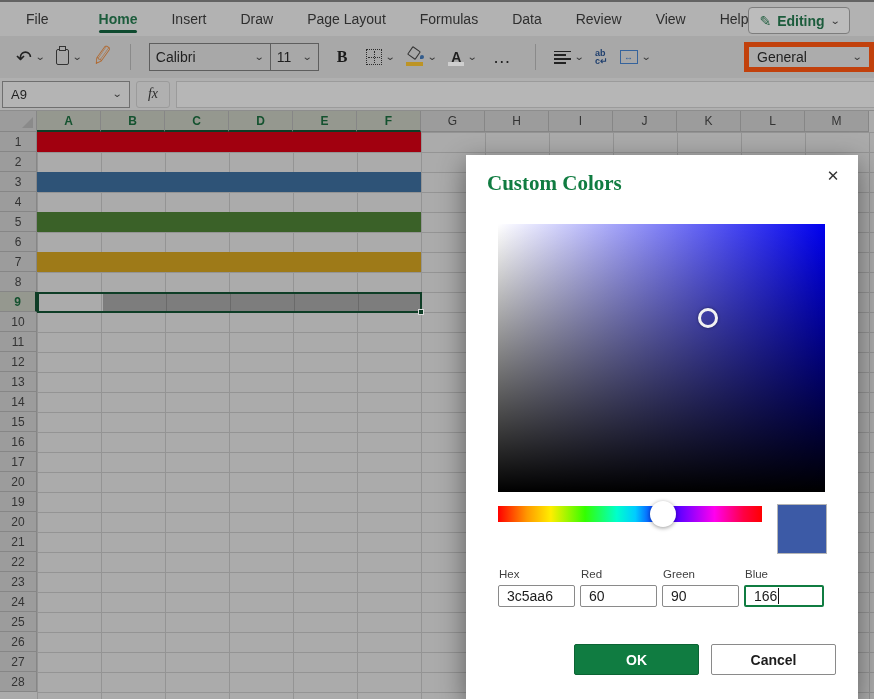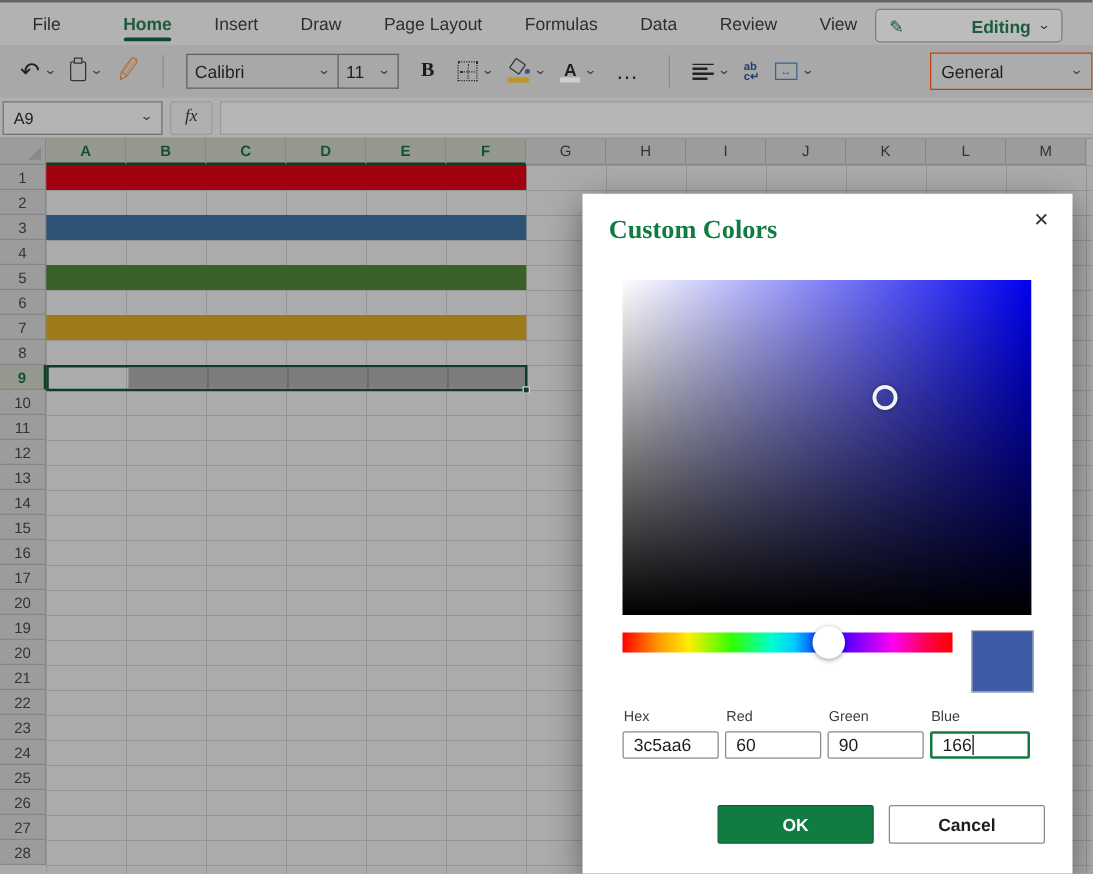--- a/index.html
+++ b/index.html
@@ -9,21 +9,21 @@
 
   
   .menubar { position:absolute; left:0; top:0; width:874px; height:36px; background:#b2b2b2;
              border-top:2px solid #636363; display:flex; align-items:center; gap:34px; padding-left:26px; }
   .menu-item { font-size:14px; color:#2e2e2e; position:relative; height:34px; display:flex; align-items:center; cursor:default; white-space:nowrap; }
   .menu-item.active { color:#1c5c3c; font-weight:700;margin-left:16px; }
   .menu-item.active::after { content:""; position:absolute; left:0; right:0; bottom:3px; height:3px; background:#0e4a2f; border-radius:2px; }
   .editing-btn { position:absolute; right:24px; top:5px; height:27px; padding:0 10px; background:#bcbcbc;
                  border:1px solid #7d7d7d; border-radius:4px; display:flex; align-items:center; gap:6px; }
   .editing-btn .pencil { color:#1c5c3c; font-size:14px; }
-  .editing-btn .lbl { color:#1c5c3c; font-weight:700; font-size:14px;margin-left:48px; }
+  .editing-btn .lbl { color:#1c5c3c; font-weight:700; font-size:14px; }
   .chev { font-size:10px; color:#3a3a3a; line-height:1; transform:scaleX(1.3); }
 
   
   .toolbar { position:absolute; left:0; top:36px; width:874px; height:42px; background:#a8a8a8;
              display:flex; align-items:center; padding-left:16px; gap:12px; }
   .tb-group { display:flex; align-items:center; gap:4px; }
   .tb-icon { font-size:17px; color:#222; line-height:1; }
   .tb-sep { width:1px; height:26px; background:#8a8a8a; margin:0 6px; }
   .clipboard { width:13px; height:16px; border:1.6px solid #333; border-radius:2px; position:relative; }
   .clipboard::before { content:""; position:absolute; left:2px; top:-4px; width:5px; height:3px; border:1.6px solid #333; background:#a8a8a8; }
@@ -41,21 +41,21 @@
   .fill-ic .drop { position:absolute; right:0; top:7px; width:4px; height:4px; background:#335c8c; border-radius:50% 50% 50% 0; }
   .fill-ic .bar { position:absolute; left:0; bottom:0; width:17px; height:4px; background:#bd9425; }
   .fontcolor-ic { position:relative; width:16px; height:18px; text-align:center; }
   .fontcolor-ic .A { font-size:14px; font-weight:700; color:#1f1f1f; line-height:14px; }
   .fontcolor-ic .bar { position:absolute; left:0; bottom:0; width:16px; height:4px; background:#cfcfcf; }
   .align-ic { width:17px; height:13px; display:flex; flex-direction:column; justify-content:space-between; }
   .align-ic i { height:1.8px; background:#222; display:block; }
   .align-ic i:nth-child(2) { width:70%; } .align-ic i:nth-child(4) { width:70%; }
   .wrap-ic { font-size:9px; font-weight:700; color:#1f3f6e; line-height:8px; text-align:left; }
   .merge-ic { width:18px; height:14px; border:1.6px solid #35639c; display:flex; align-items:center; justify-content:center; font-size:9px; color:#35639c; }
-  .numfmt-combo { position:absolute; right:0; top:6px; width:130px; height:30px; border:1px solid #c2410c;
+  .numfmt-combo { position:absolute; right:0; top:6px; width:130px; height:30px; border:5px solid #c2410c;
                   display:flex; align-items:center; justify-content:space-between; padding:0 8px; background:#acacac; }
   .numfmt-combo .val { font-size:14px; color:#1f1f1f; }
 
   
   .formulabar { position:absolute; left:0; top:78px; width:874px; height:33px; background:#b0b0b0;
                 display:flex; align-items:center; border-bottom:1px solid #8d8d8d; }
   .namebox { width:128px; height:27px; margin-left:2px; border:1px solid #6f6f6f; display:flex; align-items:center;
              justify-content:space-between; padding:0 8px; font-size:13px; color:#1f1f1f; background:#b4b4b4; }
   .fxbtn { width:34px; height:27px; margin-left:6px; display:flex; align-items:center; justify-content:center;
            font-family:"Liberation Serif", serif; font-style:italic; font-size:14px; color:#2c2c2c; border:1px solid #9b9b9b; border-radius:3px;}

